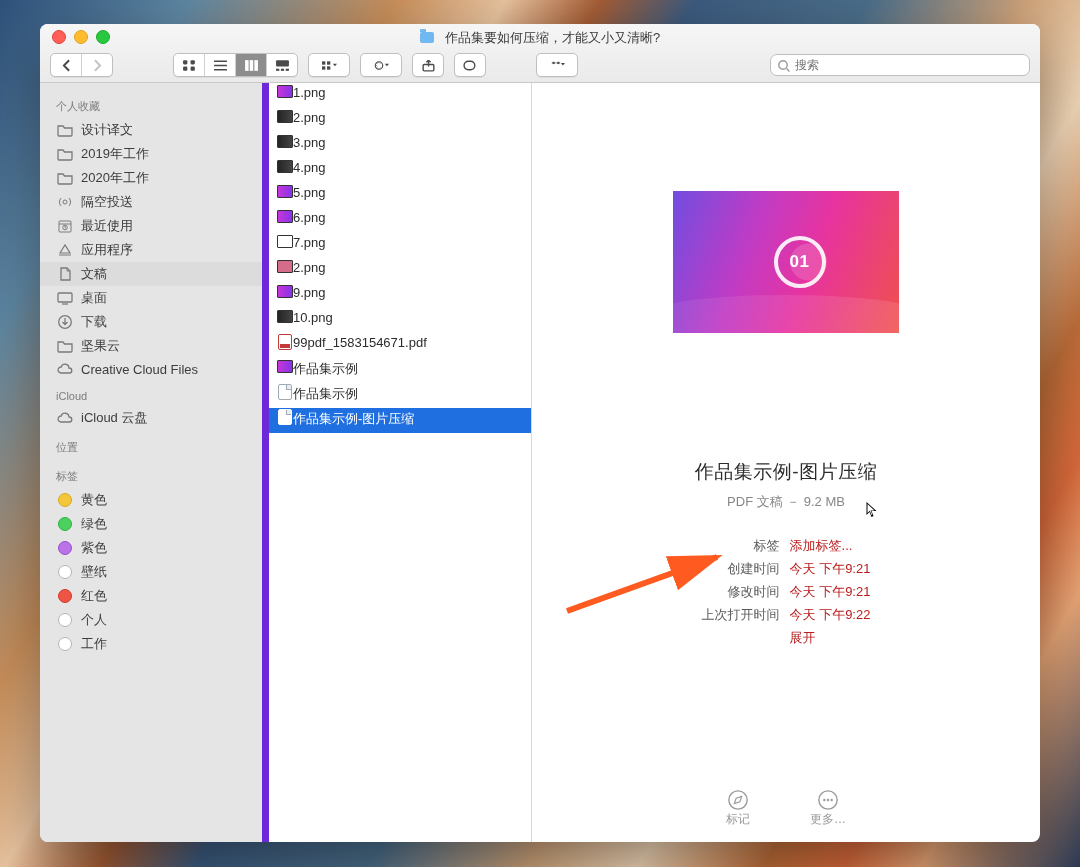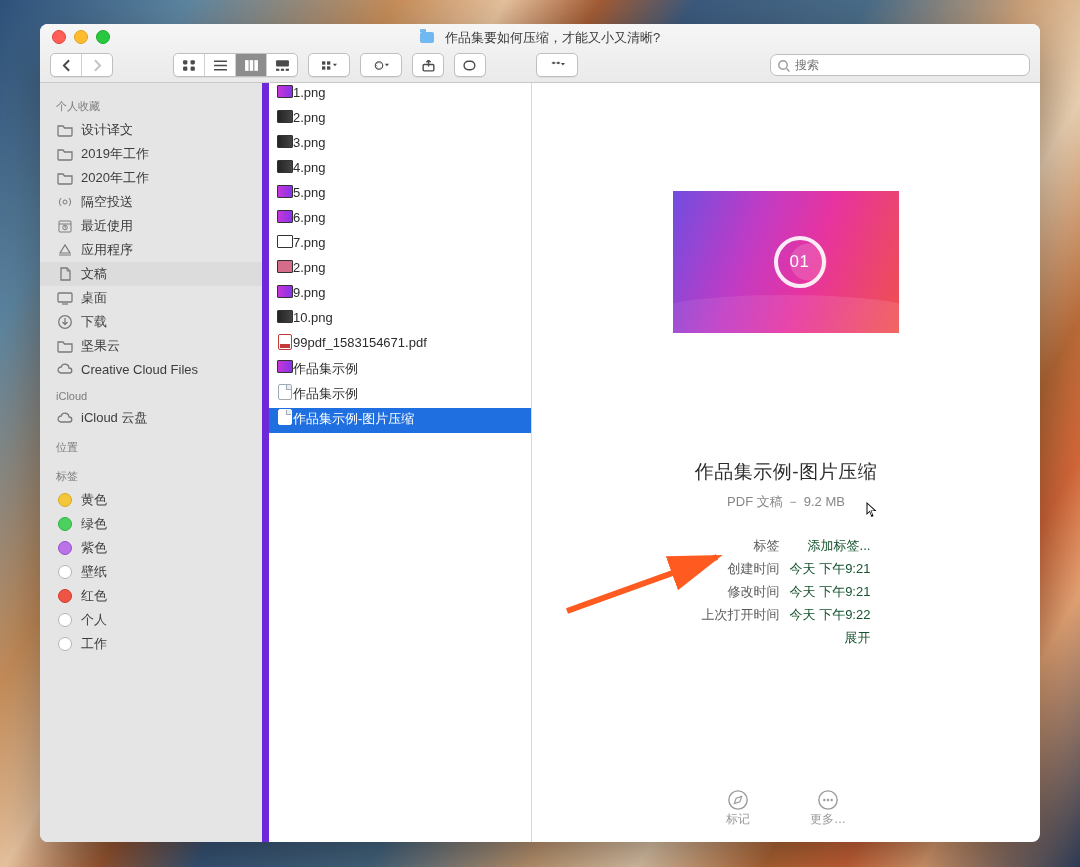--- a/index.html
+++ b/index.html
@@ -72,32 +72,32 @@
 .preview{flex:1;display:flex;flex-direction:column;align-items:center;
   padding:12px 18px 0;overflow:hidden;position:relative}
 .pimg{width:226px;height:142px;margin-top:96px;border-radius:0;
   background:
     radial-gradient(circle at 60% 50%, rgba(255,255,255,.15) 18px, transparent 19px),
     linear-gradient(110deg,#714de0 0%,#c23bc4 35%,#e7339f 60%,#ef514d 100%);
   position:relative;overflow:hidden}
 .pimg .ring{position:absolute;top:50%;left:56%;transform:translate(-50%,-50%);
   width:44px;height:44px;border:4px solid rgba(255,255,255,.9);border-radius:50%}
 .pimg .num{position:absolute;top:50%;left:56%;transform:translate(-50%,-52%);
-  color:#fff;font-weight:400;font-size:17px;letter-spacing:.5px}
+  color:#fff;font-weight:700;font-size:17px;letter-spacing:.5px}
 .pimg .wave{position:absolute;bottom:0;left:-10%;width:120%;height:38px;
   background:linear-gradient(90deg,rgba(255,255,255,.06),rgba(255,255,255,.12));
   border-radius:50% 50% 0 0}
 .pname{font-size:19px;color:#2c2c2c;margin-top:126px;text-align:center;
   font-weight:400;letter-spacing:.5px}
 .pmeta{font-size:13px;color:#878787;margin-top:8px}
 .pmeta .sep{margin:0 4px}
 .ptable{margin-top:26px;font-size:13px;color:#2a2a2a;display:grid;
   grid-template-columns:auto auto;column-gap:10px;row-gap:5px;align-items:baseline}
 .ptable .k{text-align:right;color:#5a5a5a}
-.ptable .v{text-align:right;color:#14532d}
+.ptable .v{text-align:left;color:#b91c1c}
 .addtag{color:#b9b9b9}
 .pactions{position:absolute;bottom:14px;left:0;right:0;display:flex;
   justify-content:center;gap:60px}
 .pabtn{display:flex;flex-direction:column;align-items:center;gap:0;
   color:#9a9a9a;font-size:12px;cursor:default}
 .pabtn svg{width:22px;height:22px}
 .arrow{position:absolute;}
 .arrow svg{overflow:visible}
 .cursor{position:absolute;left:866px;top:502px}
 .cursor svg{width:13px;height:18px}

